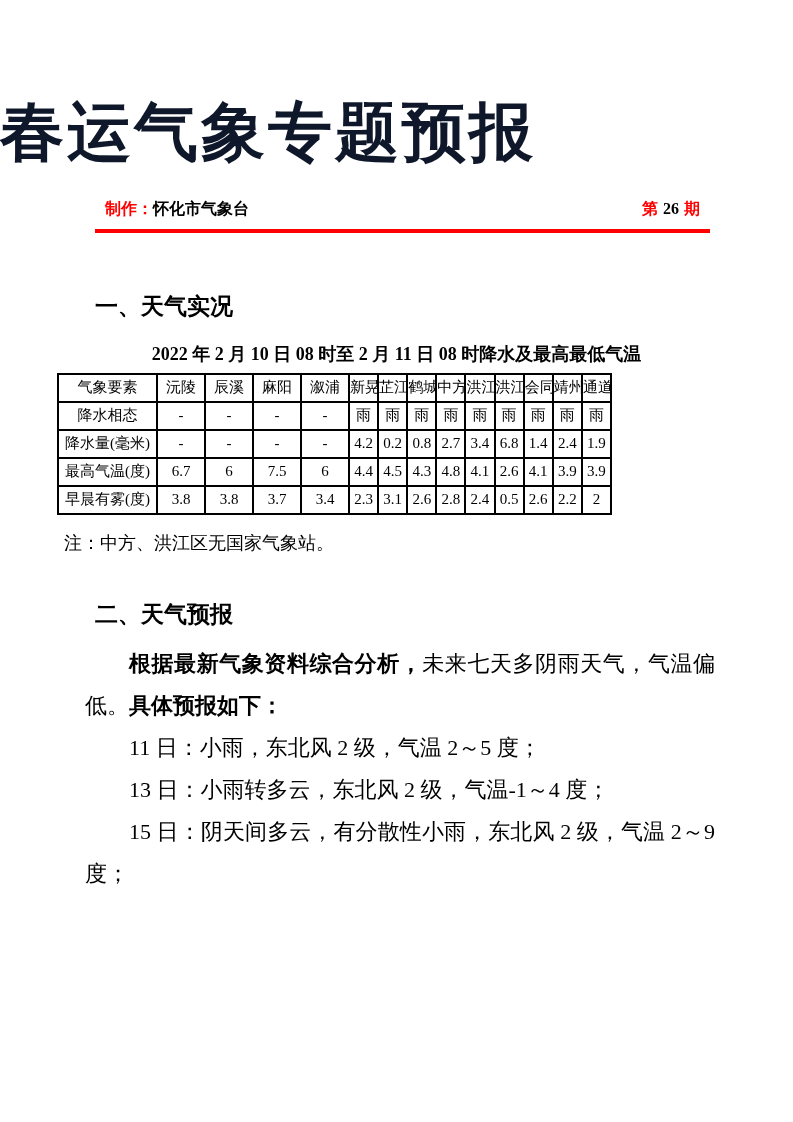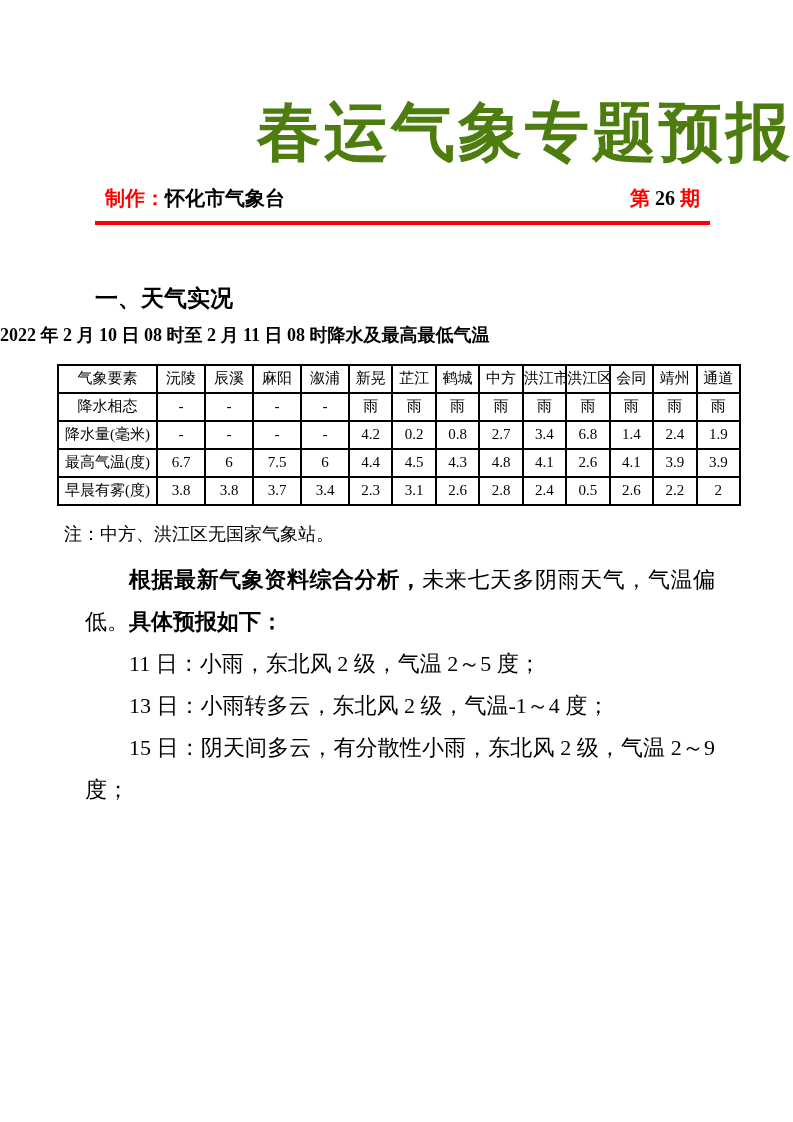--- a/index.html
+++ b/index.html
@@ -7,63 +7,64 @@
     position:relative;
     width:793px; height:1122px;
     background:#ffffff;
     color:#000;
     font-family:"Liberation Serif","DejaVu Serif",serif;
     overflow:hidden;
   }
   .title {
     margin:0;
     padding-top:97px;
-    text-align:right;
-    color:#4d7c0f;
+    text-align:left;
+    color:#0f172a;
     font-size:64px;
     font-weight:700;
     letter-spacing:3px;
     line-height:1.12;
   }
   .info-line {
     display:flex;
     justify-content:space-between;
     align-items:center;
-    margin:16px 93px 0 105px;
-    font-size:20px;
+    margin:30px 93px 0 105px;
+    font-size:16px;
     font-weight:700;
     white-space:nowrap;
   }
   .red { color:#ff0000; }
   .seg { display:inline; }
   .pad-num { margin:0 5px; }
   .pad-l { margin-left:5px; }
   .red-rule {
     height:4px;
     background:#ff0000;
     margin:9px 83px 0 95px;
   }
   .sec-heading {
     margin:61px 0 0 95px;
     font-size:23px;
     font-weight:700;
     line-height:1.15;
   }
   .sec-heading.second { margin-top:48px; }
   .table-caption {
-    margin-top:13px;
+    margin-top:24px;
+    text-align:center;
     font-size:18px;
     font-weight:700;
     line-height:1.15;
   }
   table.obs {
     border-collapse:collapse;
     table-layout:fixed;
-    width:684px;
-    margin:18px 0 0 57px;
+    width:555px;
+    margin:8px 0 0 57px;
     font-size:15px;
   }
   table.obs th, table.obs td {
     border:2px solid #000;
     text-align:center;
     vertical-align:middle;
     height:26px;
     padding:0;
     font-weight:400;
     overflow:hidden;
@@ -203,20 +204,21 @@
           <td>0.5</td>
           <td>2.6</td>
           <td>2.2</td>
           <td>2</td>
         </tr>
       </tbody>
   </table>
 
   <div class="note">注：中方、洪江区无国家气象站。</div>
 
+  <h2 class="sec-heading second">二、天气预报</h2>
 
   <div class="body-text">
     <p class="para"><span class="b">根据最新气象资料综合分析，</span><span>未来七天多阴雨天气，气温偏低。</span><span class="b">具体预报如下：</span></p>
     <div id="forecast-lines">
         <p class="para">11 日：小雨，东北风 2 级，气温 2～5 度；</p>
         <p class="para">13 日：小雨转多云，东北风 2 级，气温-1～4 度；</p>
         <p class="para">15 日：阴天间多云，有分散性小雨，东北风 2 级，气温 2～9 度；</p>
       </div>
   </div>
 

